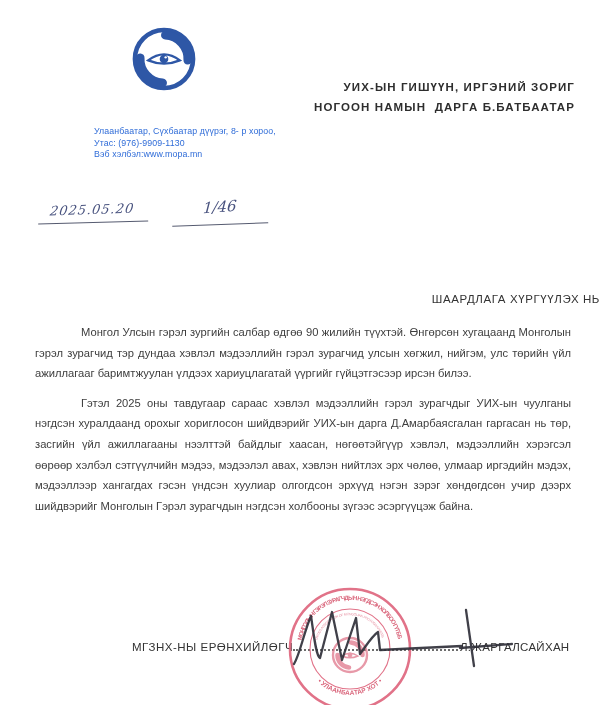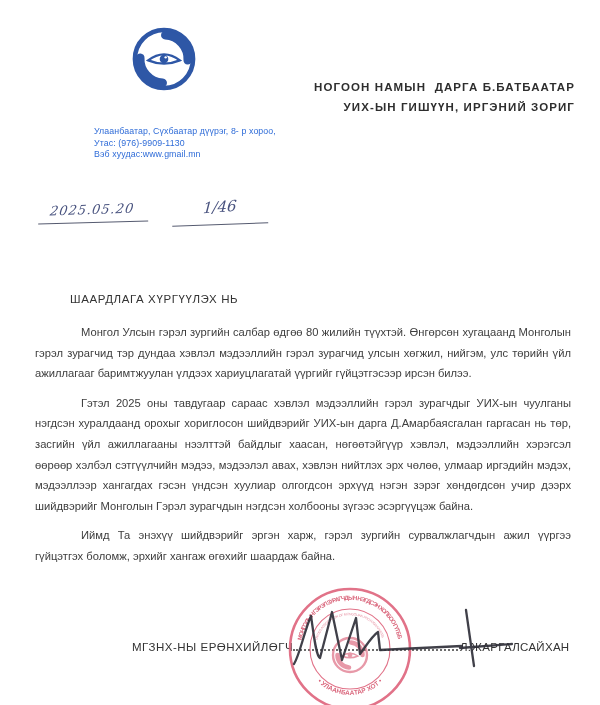--- a/index.html
+++ b/index.html
@@ -33,21 +33,21 @@
   .ref-date{position:absolute;left:50px;top:202px;font-size:13px;letter-spacing:1px;
     transform:rotate(-2deg) skewX(-10deg);}
   .ref-no{position:absolute;left:203px;top:198px;font-size:15px;
     transform:rotate(-4deg) skewX(-8deg);}
   .ref-line1{position:absolute;left:38px;top:208px;width:110px;height:14px;
     border-bottom:1.4px solid #565b70;transform:rotate(-1.5deg);}
   .ref-line2{position:absolute;left:172px;top:210px;width:96px;height:14px;
     border-bottom:1.4px solid #565b70;transform:rotate(-2deg);}
   
   .title{
-    position:absolute;left:70px;top:293px;width:530px;text-align:left;
+    position:absolute;left:70px;top:293px;width:530px;text-align:right;
     font-size:11.5px;letter-spacing:.6px;color:#333;white-space:pre;
   }
   .body-text{
     position:absolute;left:35px;top:322px;width:536px;
     font-size:11.2px;line-height:20.6px;text-align:justify;color:#3d3d3d;
   }
   .body-text p{margin:0 0 9px 0;text-indent:46px;}
   
   .sig-label{position:absolute;left:132px;top:641px;font-size:11.5px;
     letter-spacing:.5px;color:#333;white-space:pre;}
@@ -69,39 +69,38 @@
     <path d="M48,86 A36,36 0 0 1 14,48" stroke="#2e57a6" stroke-width="13" fill="none" stroke-linecap="round"></path>
     <path d="M26,52 Q50,34 74,52 Q50,62 26,52 Z" fill="#ffffff" stroke="#2e57a6" stroke-width="3.5"></path>
     <circle cx="50" cy="50" r="6.5" fill="#2e57a6"></circle>
     <circle cx="52.5" cy="47.5" r="1.8" fill="#ffffff"></circle>
   </svg>
 
 
   <div class="contact">
     <div>Улаанбаатар, Сүхбаатар дүүрэг, 8- р хороо,</div>
     <div>Утас: (976)-9909-1130</div>
-    <div>Вэб хуудас:www.gmail.mn</div>
+    <div>Вэб хэлбэл:www.mopa.mn</div>
   </div>
 
   <div class="recipient">
+    <div>УИХ-ЫН ГИШҮҮН, ИРГЭНИЙ ЗОРИГ</div>
     <div>НОГООН НАМЫН  ДАРГА Б.БАТБААТАР</div>
-    <div>УИХ-ЫН ГИШҮҮН, ИРГЭНИЙ ЗОРИГ</div>
   </div>
 
   <div class="hand ref-date">2025.05.20</div>
   <div class="ref-line1"></div>
   <div class="hand ref-no">1/46</div>
   <div class="ref-line2"></div>
 
   <div class="title">ШААРДЛАГА ХҮРГҮҮЛЭХ НЬ</div>
 
   <div class="body-text">
-    <p>Монгол Улсын гэрэл зургийн салбар өдгөө 80 жилийн түүхтэй. Өнгөрсөн хугацаанд Монголын гэрэл зурагчид тэр дундаа хэвлэл мэдээллийн гэрэл зурагчид улсын хөгжил, нийгэм, улс төрийн үйл ажиллагааг баримтжуулан үлдээх хариуцлагатай үүргийг гүйцэтгэсээр ирсэн билээ.</p>
+    <p>Монгол Улсын гэрэл зургийн салбар өдгөө 90 жилийн түүхтэй. Өнгөрсөн хугацаанд Монголын гэрэл зурагчид тэр дундаа хэвлэл мэдээллийн гэрэл зурагчид улсын хөгжил, нийгэм, улс төрийн үйл ажиллагааг баримтжуулан үлдээх хариуцлагатай үүргийг гүйцэтгэсээр ирсэн билээ.</p>
     <p>Гэтэл 2025 оны тавдугаар сараас хэвлэл мэдээллийн гэрэл зурагчдыг УИХ-ын чуулганы нэгдсэн хуралдаанд орохыг хориглосон шийдвэрийг УИХ-ын дарга Д.Амарбаясгалан гаргасан нь төр, засгийн үйл ажиллагааны нээлттэй байдлыг хаасан, нөгөөтэйгүүр хэвлэл, мэдээллийн хэрэгсэл өөрөөр хэлбэл сэтгүүлчийн мэдээ, мэдээлэл авах, хэвлэн нийтлэх эрх чөлөө, улмаар иргэдийн мэдэх, мэдээллээр хангагдах гэсэн үндсэн хуулиар олгогдсон эрхүүд нэгэн зэрэг хөндөгдсөн учир дээрх шийдвэрийг Монголын Гэрэл зурагчдын нэгдсэн холбооны зүгээс эсэргүүцэж байна.</p>
-    <p>Иймд Та энэхүү шийдвэрийг эргэн харж, гэрэл зургийн сурвалжлагчдын ажил үүргээ гүйцэтгэх боломж, эрхийг хангаж өгөхийг шаардаж байна.</p>
   </div>
 
   <div class="sig-label">МГЗНХ-НЫ ЕРӨНХИЙЛӨГЧ</div>
   <div class="sig-dots"></div>
   <div class="sig-name">Л.ЖАРГАЛСАЙХАН</div>
 
   <svg class="stamp" viewBox="0 0 136 136">
     <g stroke="#dd5f78" fill="none" opacity="0.88">
       <circle cx="68" cy="68" r="60" stroke-width="2.6"></circle>
       <circle cx="68" cy="68" r="40" stroke-width="1.1"></circle>

